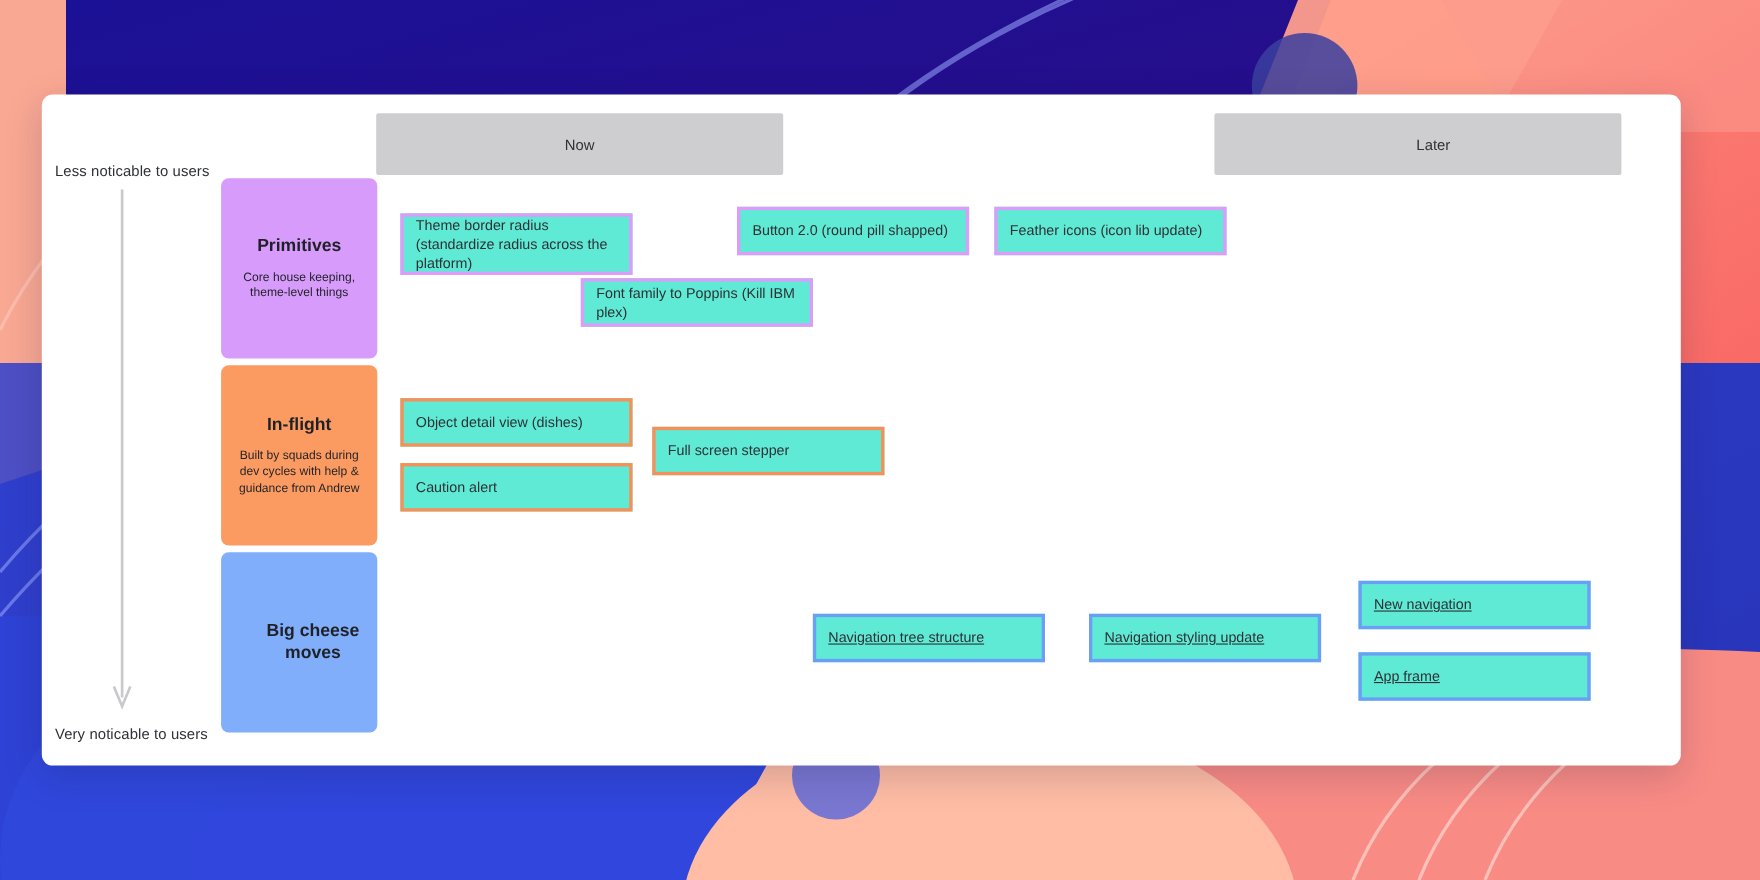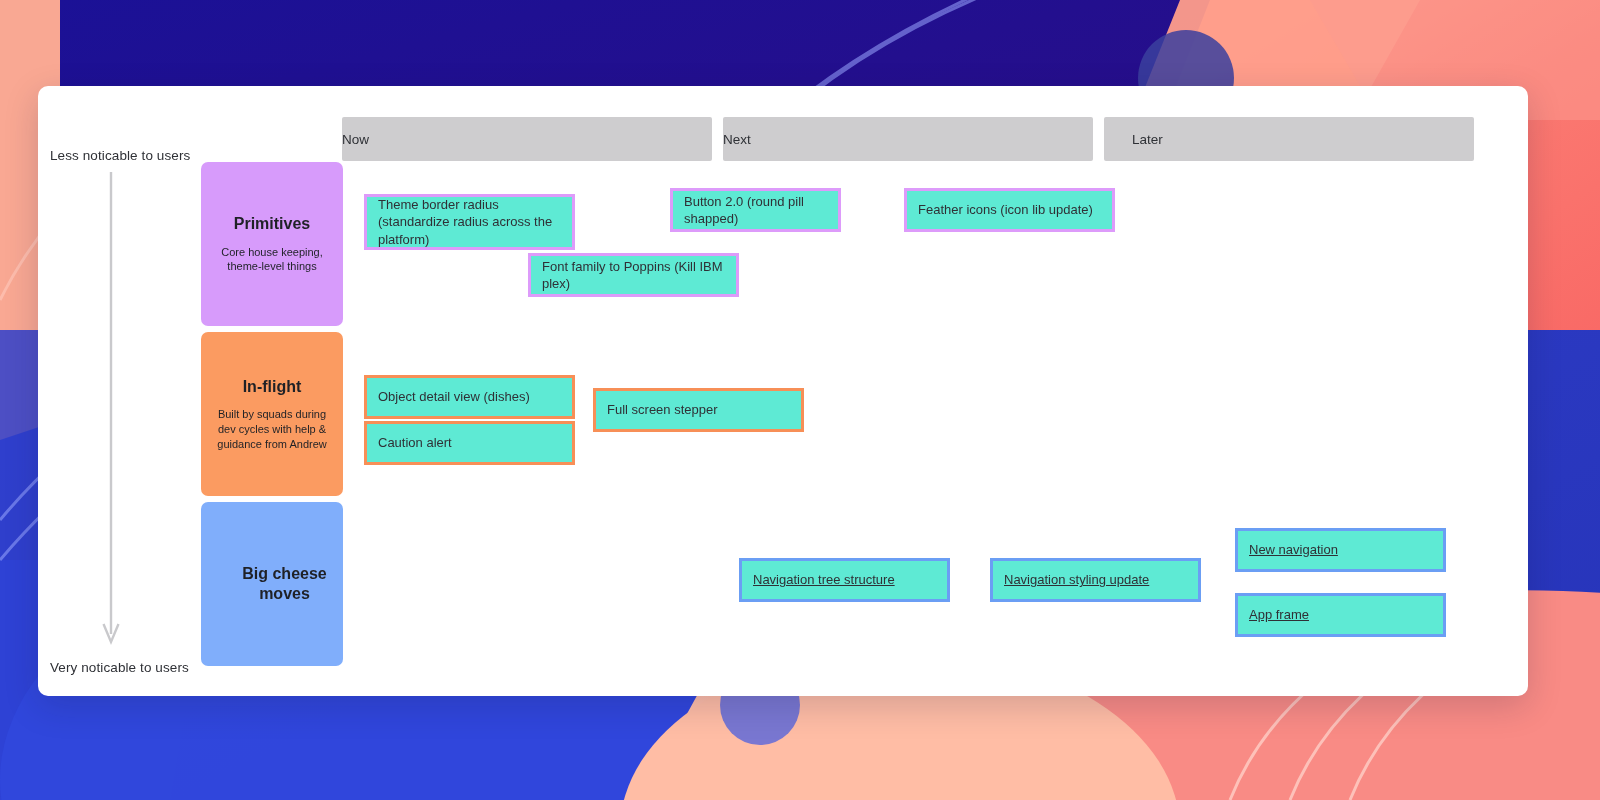--- a/index.html
+++ b/index.html
@@ -51,26 +51,26 @@
     position: absolute;
     left: 62px;
     top: 86px;
     width: 22px;
     height: 480px;
   }
 
   
   .col-header {
     position: absolute;
-    top: 31px;
-    height: 44px;
+    top: 17px;
+    height: 56px;
     background: #cecdcf;
     display: flex;
     align-items: center;
-    justify-content: flex-start;
+    justify-content: center;
     font-size: 13.5px;
     color: #2f3136;
     border-radius: 2px;
   }
   #col-header-now   { left: 304px; width: 370px; }
   #col-header-next  { left: 685px; width: 370px; }
   #col-header-later { left: 1066px; width: 370px; padding-left: 28px; }
 
   
   .lane-card {
@@ -185,23 +185,20 @@
   <div id="axis-bottom-label">Very noticable to users</div>
 
   <svg id="axis-arrow" viewBox="0 0 22 480">
     <line x1="11" y1="0" x2="11" y2="462" stroke="#c9c9cc" stroke-width="2.4"></line>
     <path d="M3.5 452 L11 470 L18.5 452" fill="none" stroke="#c9c9cc" stroke-width="2.4"></path>
   </svg>
 
   <div class="col-header" id="col-header-now">
     <span>Now</span>
   </div>
-  <div class="col-header" id="col-header-next">
-    <span>Next</span>
-  </div>
   <div class="col-header" id="col-header-later">
     <span>Later</span>
   </div>
 
   <div class="lane-card" id="lane-card-primitives">
     <div class="lane-title">Primitives</div>
     <div class="lane-sub">Core house keeping, theme-level things</div>
   </div>
 
   <div class="lane-card" id="lane-card-inflight">
@@ -214,29 +211,29 @@
   </div>
 
   <div class="item-card purple" style="left:326px; top:108px; width:211px; height:56px;">
     <span>Theme border radius (standardize radius across the platform)</span>
   </div>
 
   <div class="item-card purple" style="left:490px; top:167px; width:211px; height:44px;">
     <span>Font family to Poppins (Kill IBM plex)</span>
   </div>
 
-  <div class="item-card purple" style="left:632px; top:102px; width:171px; height:44px;">
+  <div class="item-card purple" style="left:632px; top:102px; width:211px; height:44px;">
     <span>Button 2.0 (round pill shapped)</span>
   </div>
 
   <div class="item-card purple" style="left:866px; top:102px; width:211px; height:44px;">
     <span>Feather icons (icon lib update)</span>
   </div>
 
-  <div class="item-card orange" style="left:326px; top:276px; width:211px; height:44px;margin-top:13px;">
+  <div class="item-card orange" style="left:326px; top:276px; width:211px; height:44px;">
     <span>Object detail view (dishes)</span>
   </div>
 
   <div class="item-card orange" style="left:326px; top:335px; width:211px; height:44px;">
     <span>Caution alert</span>
   </div>
 
   <div class="item-card orange" style="left:555px; top:302px; width:211px; height:44px;">
     <span>Full screen stepper</span>
   </div>

